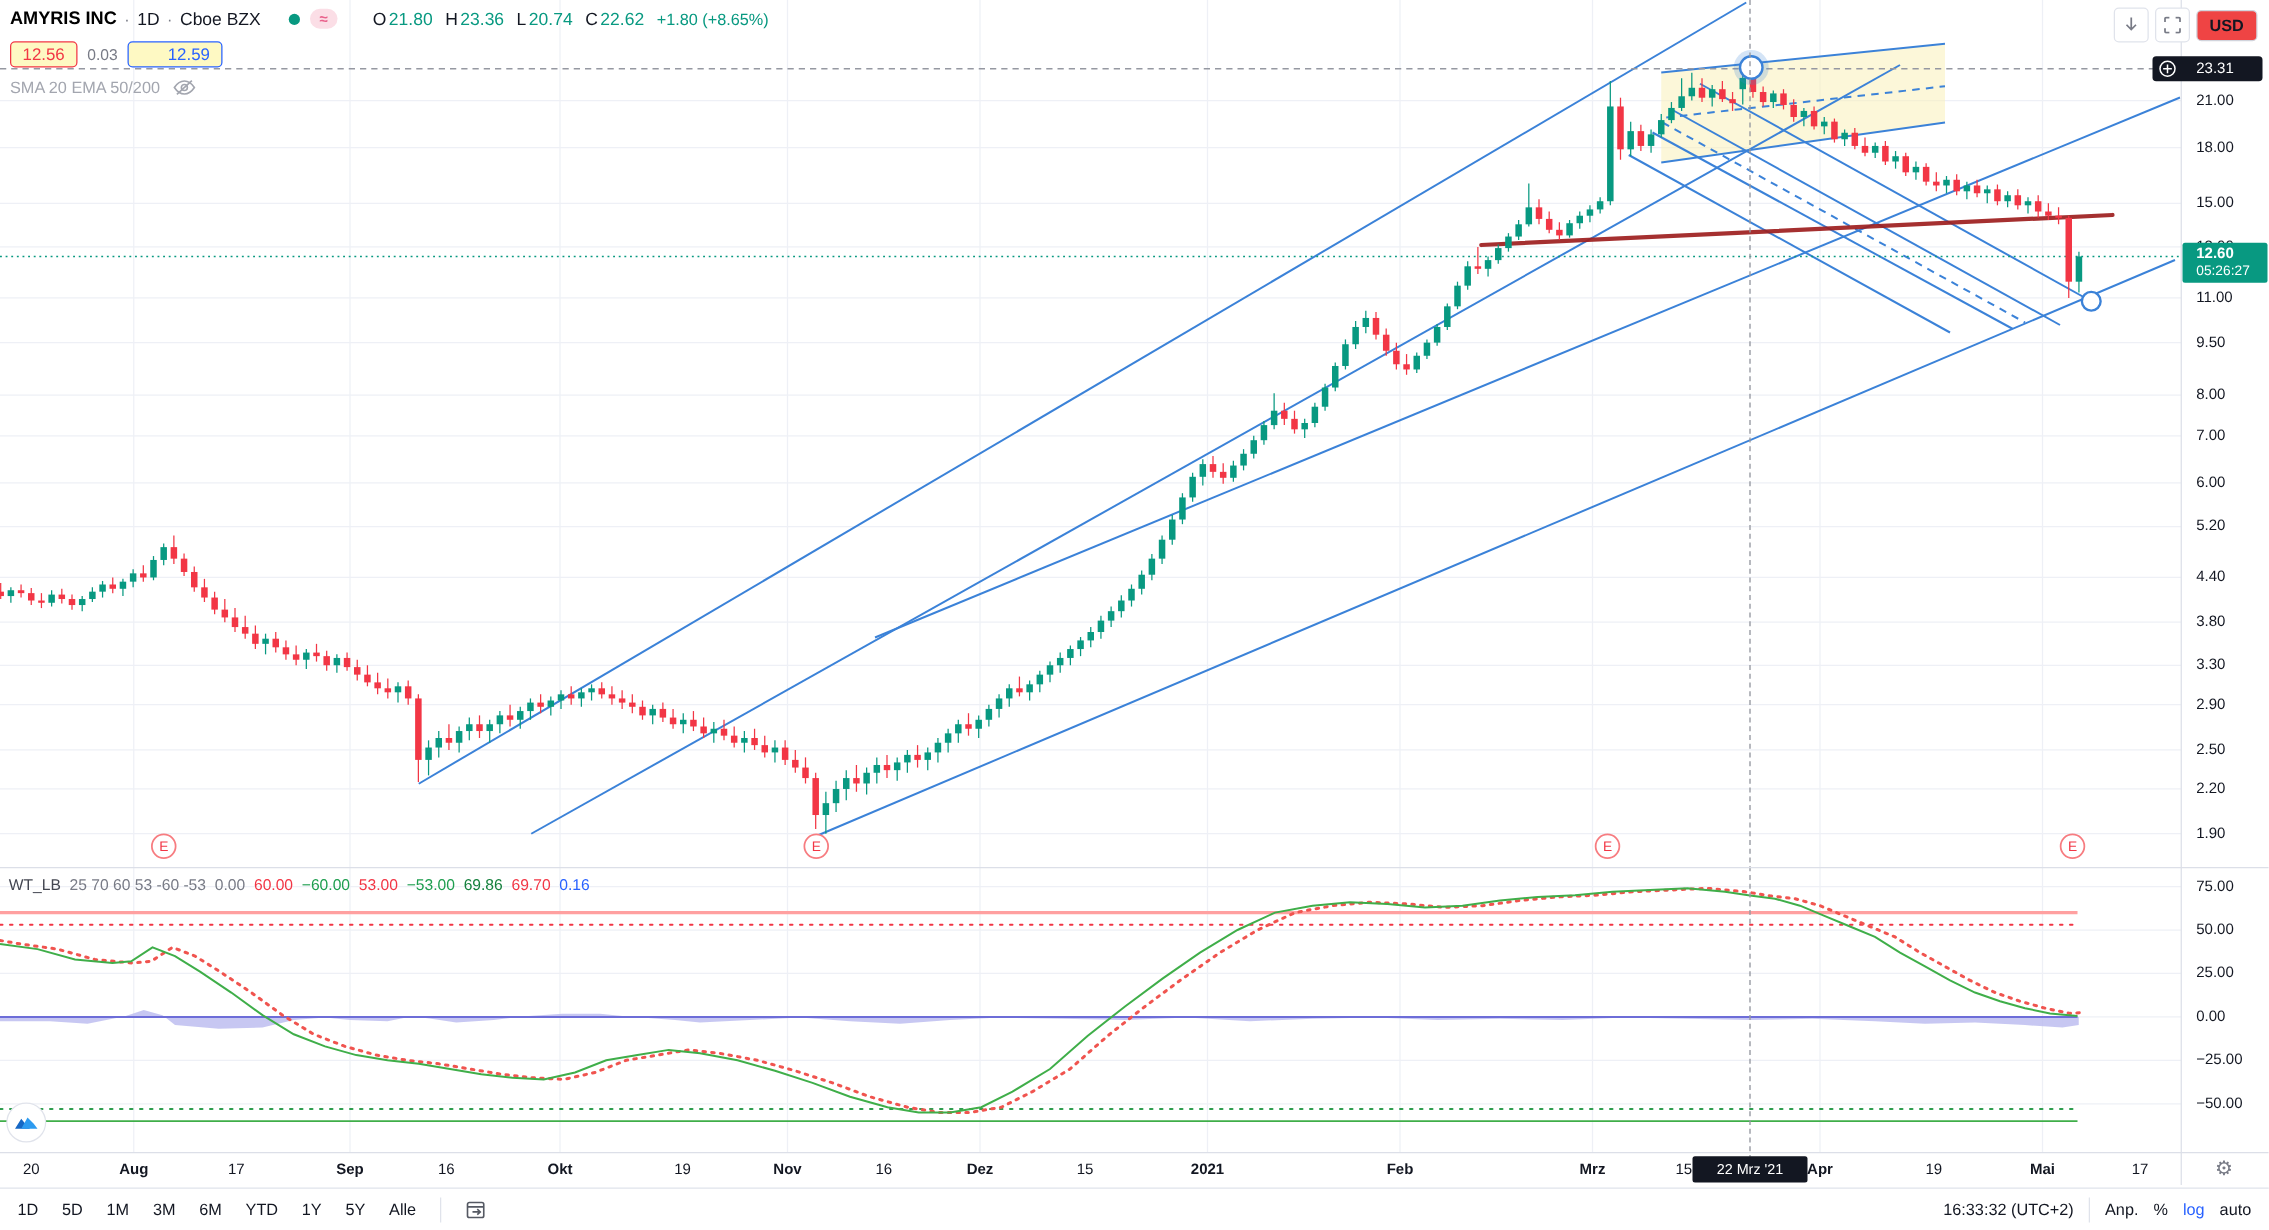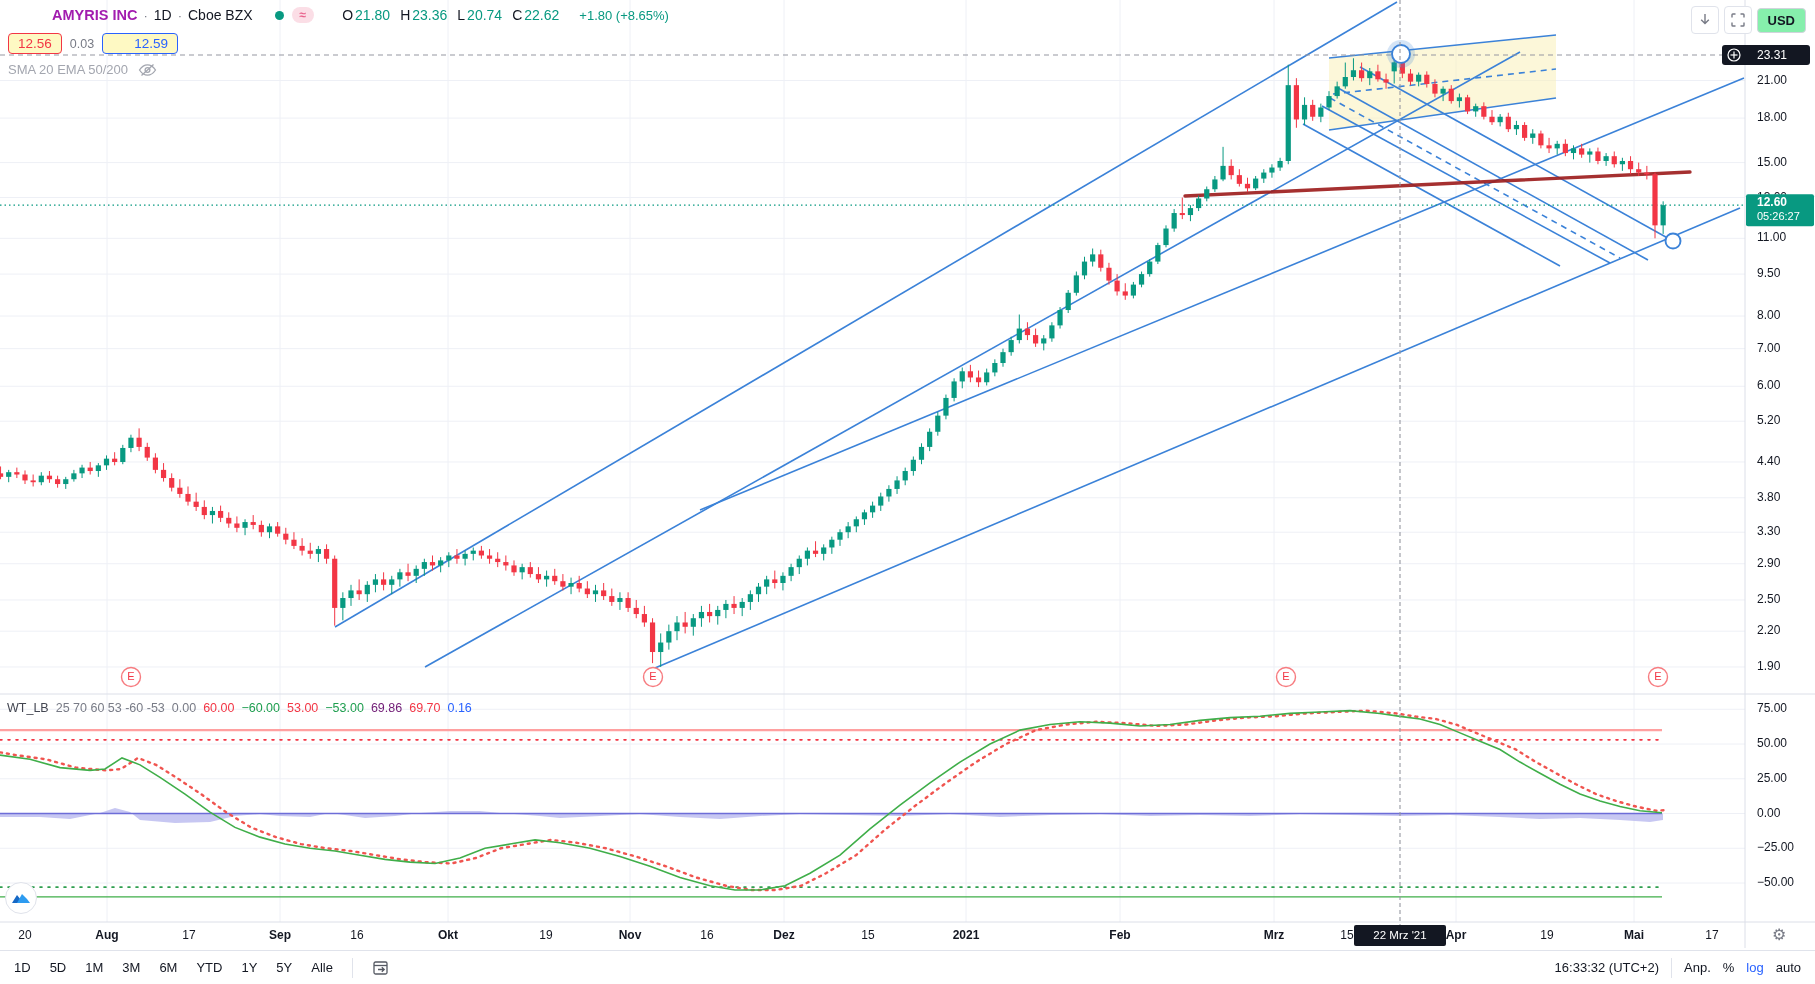--- a/index.html
+++ b/index.html
@@ -1,40 +1,40 @@
 <!DOCTYPE html>
 <html><head>
 <meta charset="utf-8">
 <style>
   html,body{margin:0;padding:0;background:#fff;}
   body{width:1815px;height:984px;position:relative;overflow:hidden;
        font-family:"Liberation Sans",sans-serif;color:#131722;}
   #chart-svg{position:absolute;left:0;top:0;z-index:1;}
   .overlay{position:absolute;z-index:2;}
   .hdr-row{left:8px;top:7px;display:flex;align-items:center;white-space:nowrap;}
-  .hdr-title{font-size:14.5px;font-weight:700;color:#a21caf;margin-left:44px;}
+  .hdr-title{font-size:14.5px;font-weight:700;color:#000000;}
   .hdr-sep{color:#787b86;font-weight:400;margin:0 6px;font-size:13px;}
   .hdr-mid{font-size:14px;font-weight:500;color:#131722;}
   .live-dot{width:9px;height:9px;border-radius:50%;background:#089981;margin:0 8px 0 22px;}
   .approx-pill{background:#fbdee6;color:#e9628c;border-radius:9px;font-size:12px;
                padding:1px 8px;font-weight:700;margin-right:28px;}
   .ohlc{display:flex;gap:10px;font-size:14px;}
   .ohlc .lbl{color:#131722;margin-right:2px;}
   .ohlc .val{color:#089981;}
-  .chg{color:#089981;font-size:13px;margin-left:20px;}
+  .chg{color:#089981;font-size:13px;margin-left:10px;}
   .quote-row{left:8px;top:33px;display:flex;align-items:center;gap:8px;}
   .px-box{border:1px solid;border-radius:4px;padding:2px 9px;font-size:13.5px;background:#fef9c3;}
   .px-bid{border-color:#f23645;color:#f23645;}
   .px-ask{border-color:#2962ff;color:#2962ff;padding-left:31px;}
   .px-spread{color:#787b86;font-size:12.5px;}
   .ind-row{left:8px;top:62px;display:flex;align-items:center;gap:10px;color:#a3a6af;font-size:13px;}
   .topright{right:9px;top:6px;display:flex;align-items:center;gap:5px;}
   .icon-btn{width:26px;height:26px;border:1px solid #e0e3eb;border-radius:4px;background:#fff;
             display:flex;align-items:center;justify-content:center;color:#787b86;font-size:15px;}
-  .usd-btn{border:1px solid #d1d4dc;border-radius:4px;background:#86efac;color:#131722;
+  .usd-btn{border:1px solid #d1d4dc;border-radius:4px;background:#ef4444;color:#131722;
            font-size:13px;font-weight:700;padding:4px 10px;}
   .wt-row{left:7px;top:701px;display:flex;gap:7px;font-size:12.5px;align-items:center;white-space:nowrap;}
   .toolbar{left:0;top:950px;width:1815px;height:34px;background:#fff;border-top:1px solid #e0e3eb;
            display:flex;align-items:center;justify-content:space-between;padding:0 14px;box-sizing:border-box;}
   .tb-left{display:flex;align-items:center;gap:19px;font-size:13px;color:#131722;}
   .tb-right{display:flex;align-items:center;gap:12px;font-size:13px;color:#131722;}
   .tb-div{width:1px;height:20px;background:#e0e3eb;}
   .tb-log{color:#2962ff;}
   .gear{position:absolute;left:1772px;top:925px;color:#787b86;font-size:16px;z-index:2;}
   .wtlogo{left:5px;top:882px;width:30px;height:30px;border:1px solid #e0e3eb;border-radius:50%;
@@ -629,21 +629,21 @@
 </div>
 
 <div class="overlay wt-row" id="wt-row">
     <span style="color: rgb(67, 70, 81);">WT_LB</span>
     <span style="color: rgb(120, 123, 134);">25 70 60 53 -60 -53</span>
     <span style="color: rgb(120, 123, 134);">0.00</span>
     <span style="color: rgb(242, 54, 69);">60.00</span>
     <span style="color: rgb(30, 158, 79);">−60.00</span>
     <span style="color: rgb(242, 54, 69);">53.00</span>
     <span style="color: rgb(30, 158, 79);">−53.00</span>
-    <span style="color: #701a75;">69.86</span>
+    <span style="color: #15803d;">69.86</span>
     <span style="color: rgb(242, 54, 69);">69.70</span>
     <span style="color: rgb(41, 98, 255);">0.16</span>
   </div>
 
 <div class="overlay wtlogo">
   <svg width="20" height="14" viewBox="0 0 20 14">
     <path d="M1 12 L6 4 L10 9 L13 12 Z" fill="#1668c5"></path>
     <path d="M6 12 L11 3 L16 8 L19 12 Z" fill="#2d9bf0"></path>
   </svg>
 </div>

